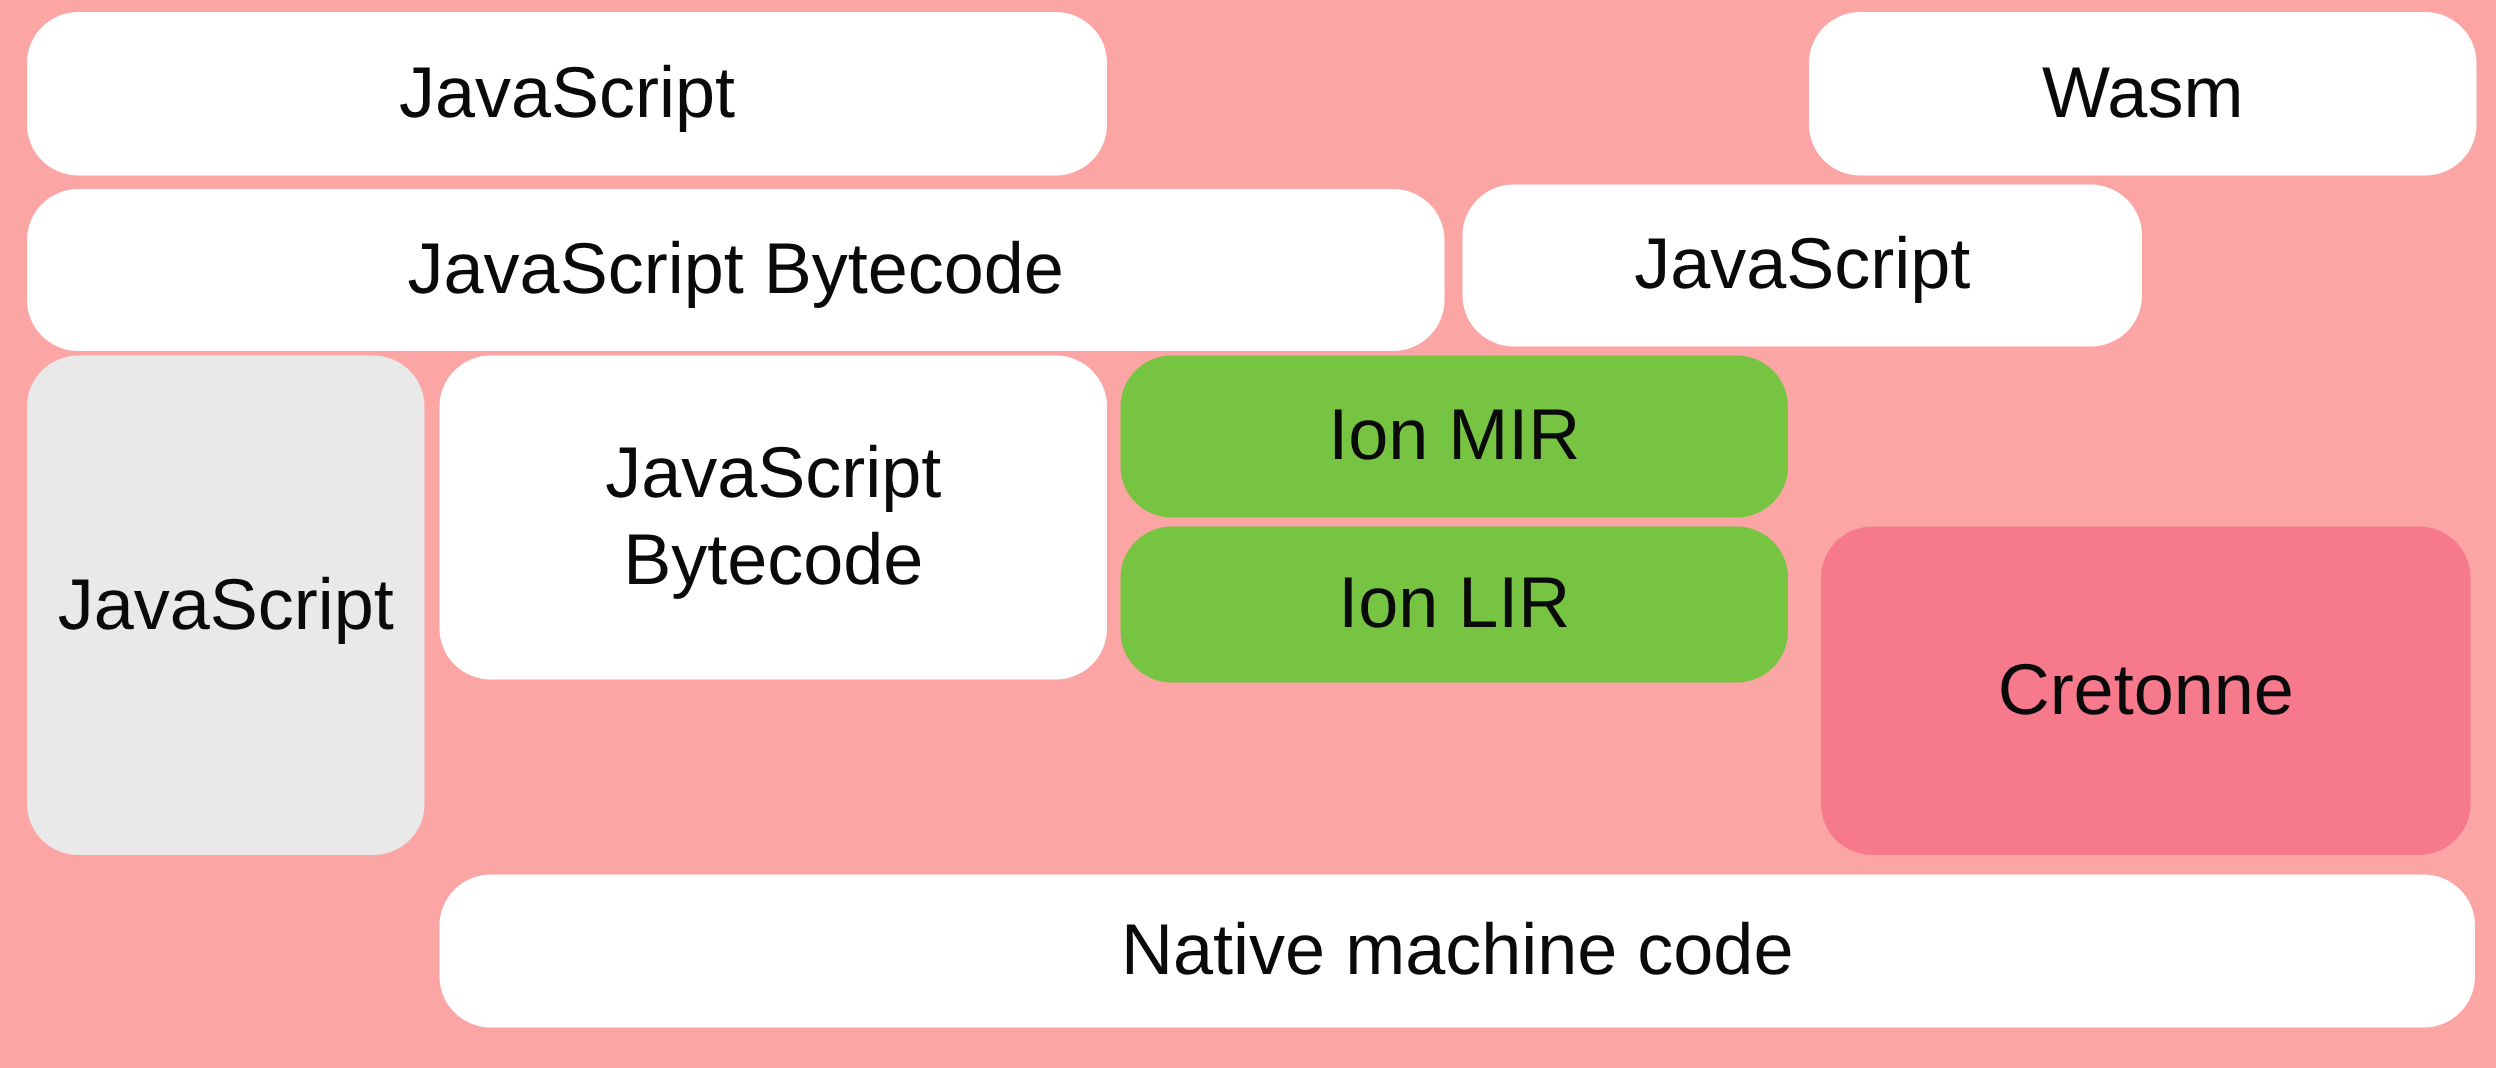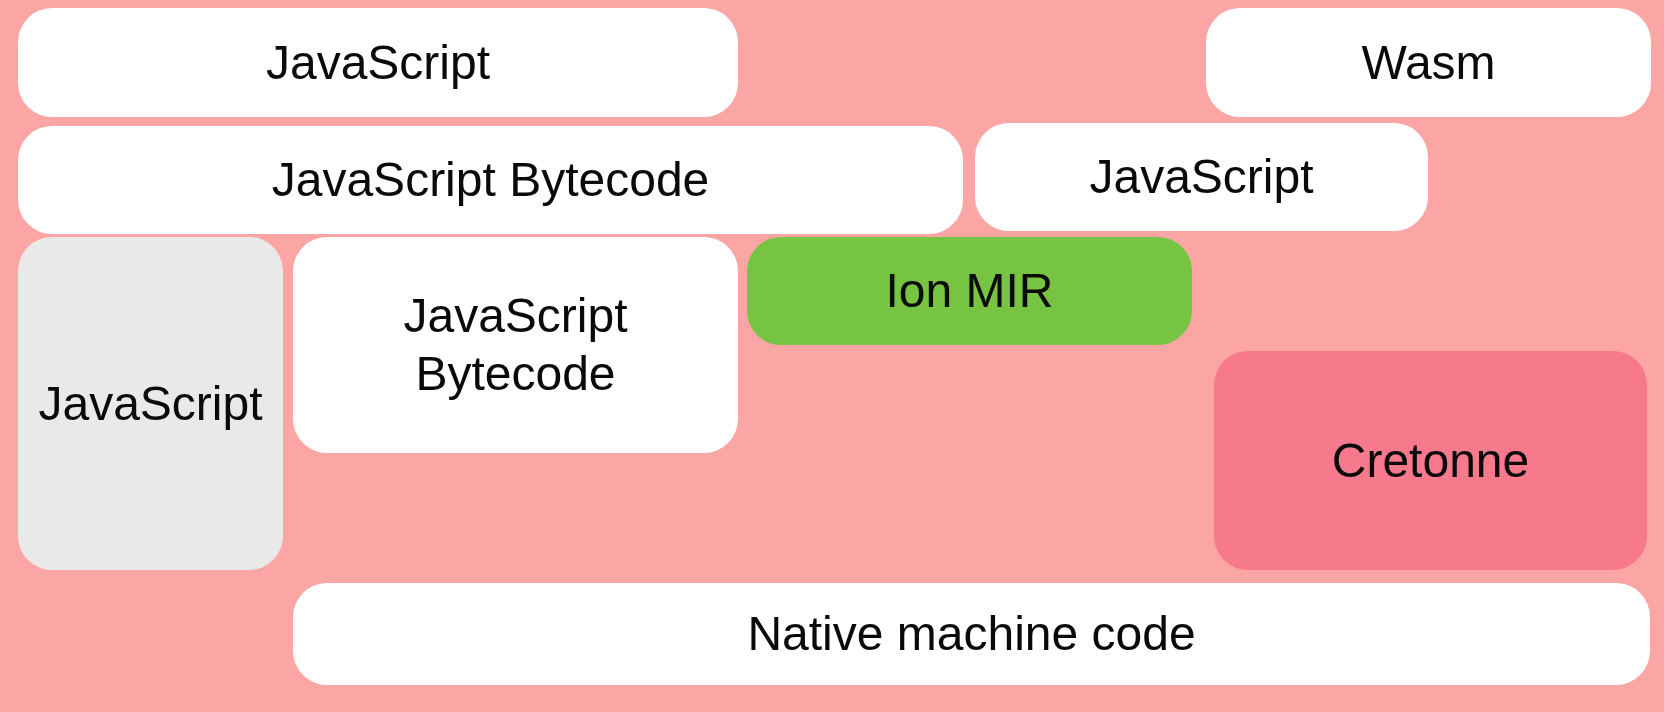--- a/index.html
+++ b/index.html
@@ -79,20 +79,23 @@
     <div>
       <span>JavaScript</span>
       <span>Bytecode</span>
     </div>
   </div>
 
   <div class="box variant-green b-mir">
     <span>Ion MIR</span>
   </div>
 
+  <div class="box variant-green b-lir">
+    <span>Ion LIR</span>
+  </div>
 
   <div class="box variant-pink b-cretonne">
     <span>Cretonne</span>
   </div>
 
 
   <div class="box variant-white b-native">
     <span>Native machine code</span>
   </div>
 

